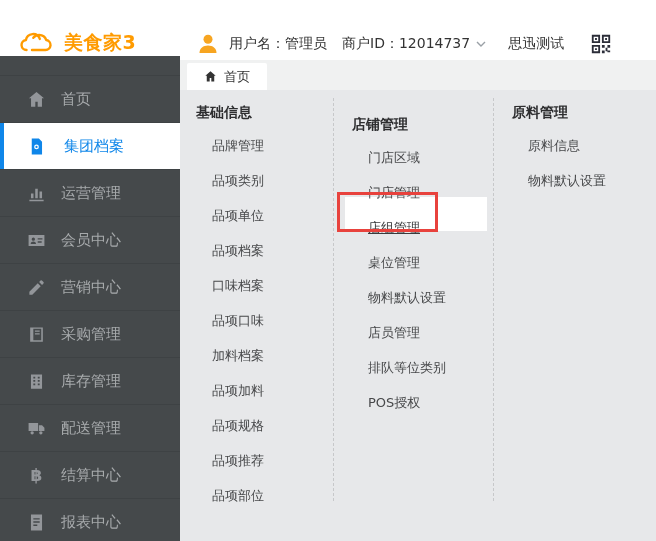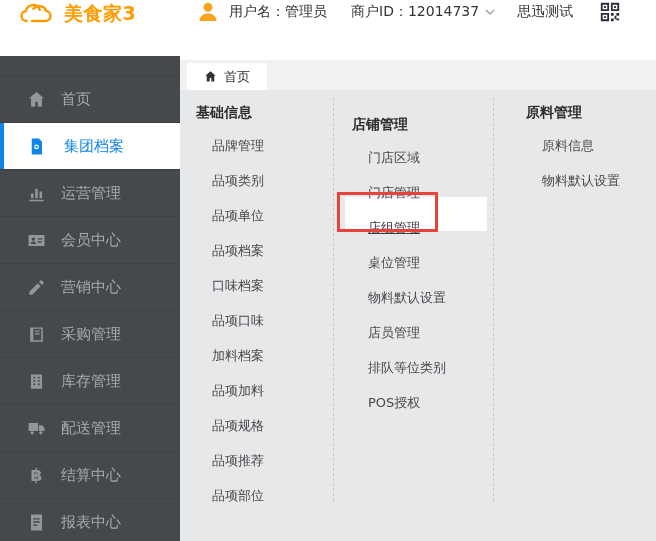--- a/index.html
+++ b/index.html
@@ -2,28 +2,28 @@
 <html><head>
 <meta charset="utf-8">
 <style>
   html,body{margin:0;padding:0;}
   body{
     width:656px;height:541px;overflow:hidden;background:#fff;
     font-family:"DejaVu Sans","Liberation Sans",sans-serif;
     -webkit-font-smoothing:antialiased;
   }
   
-  .header{height:56px;display:flex;align-items:flex-start;background:#fff;}
+  .header{height:56px;display:flex;align-items:flex-end;background:#fff;}
   .logo{width:178px;box-sizing:border-box;display:flex;align-items:center;gap:9px;padding-left:18px;}
   .logo svg{width:37px;height:27px;display:block;}
   .logo-text{color:#ff9b00;font-size:19px;font-weight:700;letter-spacing:.5px;white-space:nowrap;}
   .user-area{display:flex;align-items:center;margin-left:18px;font-size:14px;color:#333;white-space:nowrap;}
   .avatar{display:flex;margin-right:9px;}
   .avatar svg{width:24px;height:24px;}
-  .user-text{margin-right:24px;}
+  .user-text{margin-right:15px;}
   .merchant{display:flex;align-items:center;cursor:pointer;}
   .chevron{display:flex;margin-left:6px;}
   .env{margin-left:22px;color:#333;}
   .qr{margin-left:26px;display:flex;cursor:pointer;}
   .qr svg{width:22px;height:22px;}
   
   .app-body{display:flex;height:485px;}
   
   .sidebar{width:180px;box-sizing:border-box;background:#45494b;padding-top:19px;flex:none;}
   .side-item{height:47px;box-sizing:border-box;display:flex;align-items:center;gap:15px;
@@ -40,21 +40,21 @@
   .tabbar{margin-top:4px;height:30px;background:#f0f1f1;display:flex;align-items:flex-end;padding-left:7px;box-sizing:border-box;}
   .tab{height:27px;background:#fff;display:flex;align-items:center;gap:7px;padding:0 17px;
     font-size:13px;color:#333;cursor:pointer;border-radius:2px 2px 0 0;}
   .tab .icon{display:flex;}
   .tab .icon svg{width:13px;height:13px;}
   
   .panel{position:relative;width:531px;flex:1;background:#e7e8ea;}
   .divider{position:absolute;top:8px;height:403px;width:0;border-left:1px dashed #c7c8ca;}
   .d1{left:153px;} .d2{left:313px;}
   .col{position:absolute;top:13px;z-index:2;}
-  .c0{left:16px;} .c1{left:172px;margin-top:12px;} .c2{left:346px;}
+  .c0{left:16px;} .c1{left:172px;margin-top:12px;} .c2{left:332px;}
   .col-title{font-weight:700;font-size:14px;color:#2e2e30;height:18px;line-height:18px;white-space:nowrap;}
   .col-items{margin-top:7px;padding-left:16px;}
   .menu-link{display:block;height:35px;line-height:35px;font-size:13px;color:#47484a;
     text-decoration:none;cursor:pointer;white-space:nowrap;}
   .menu-link.underline{text-decoration:underline;color:#3a3b3d;}
   .hover-bg{position:absolute;left:165px;top:107px;width:142px;height:34px;background:#fff;z-index:1;}
   .red-box{position:absolute;left:157px;top:102px;width:101px;height:40px;box-sizing:border-box;
     border:3px solid #e8423d;z-index:3;pointer-events:none;}
 </style>
 </head>

